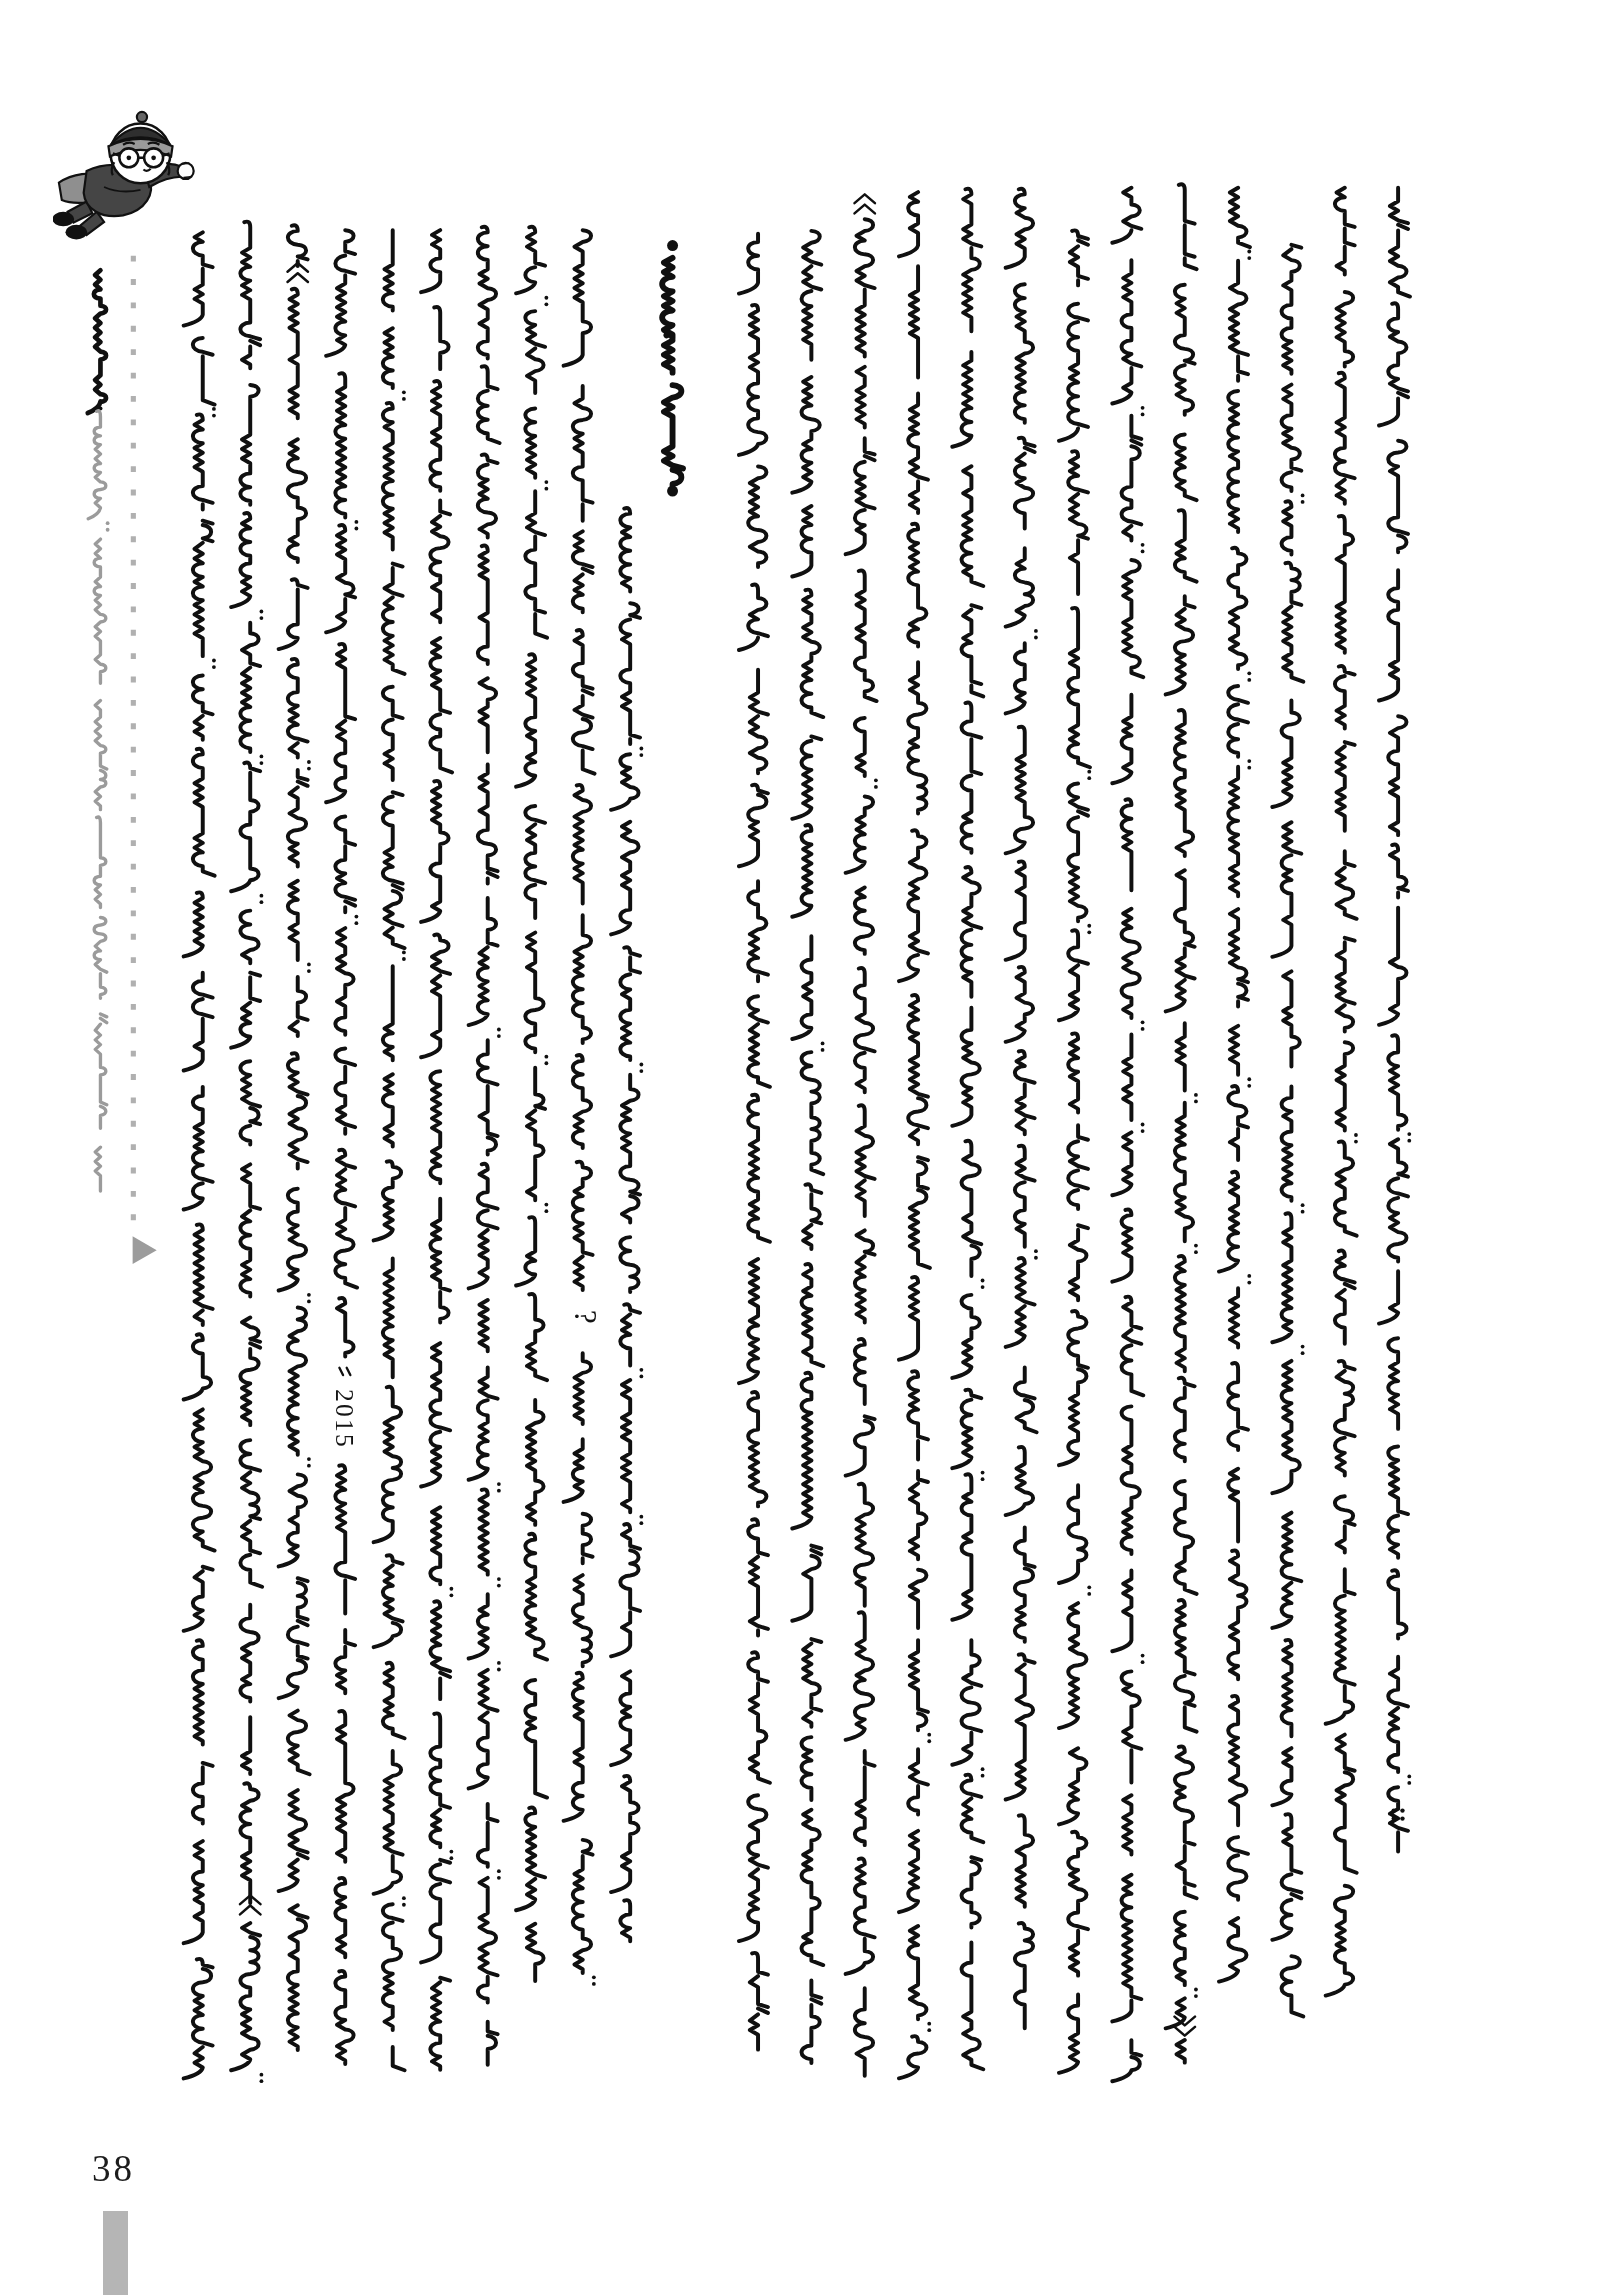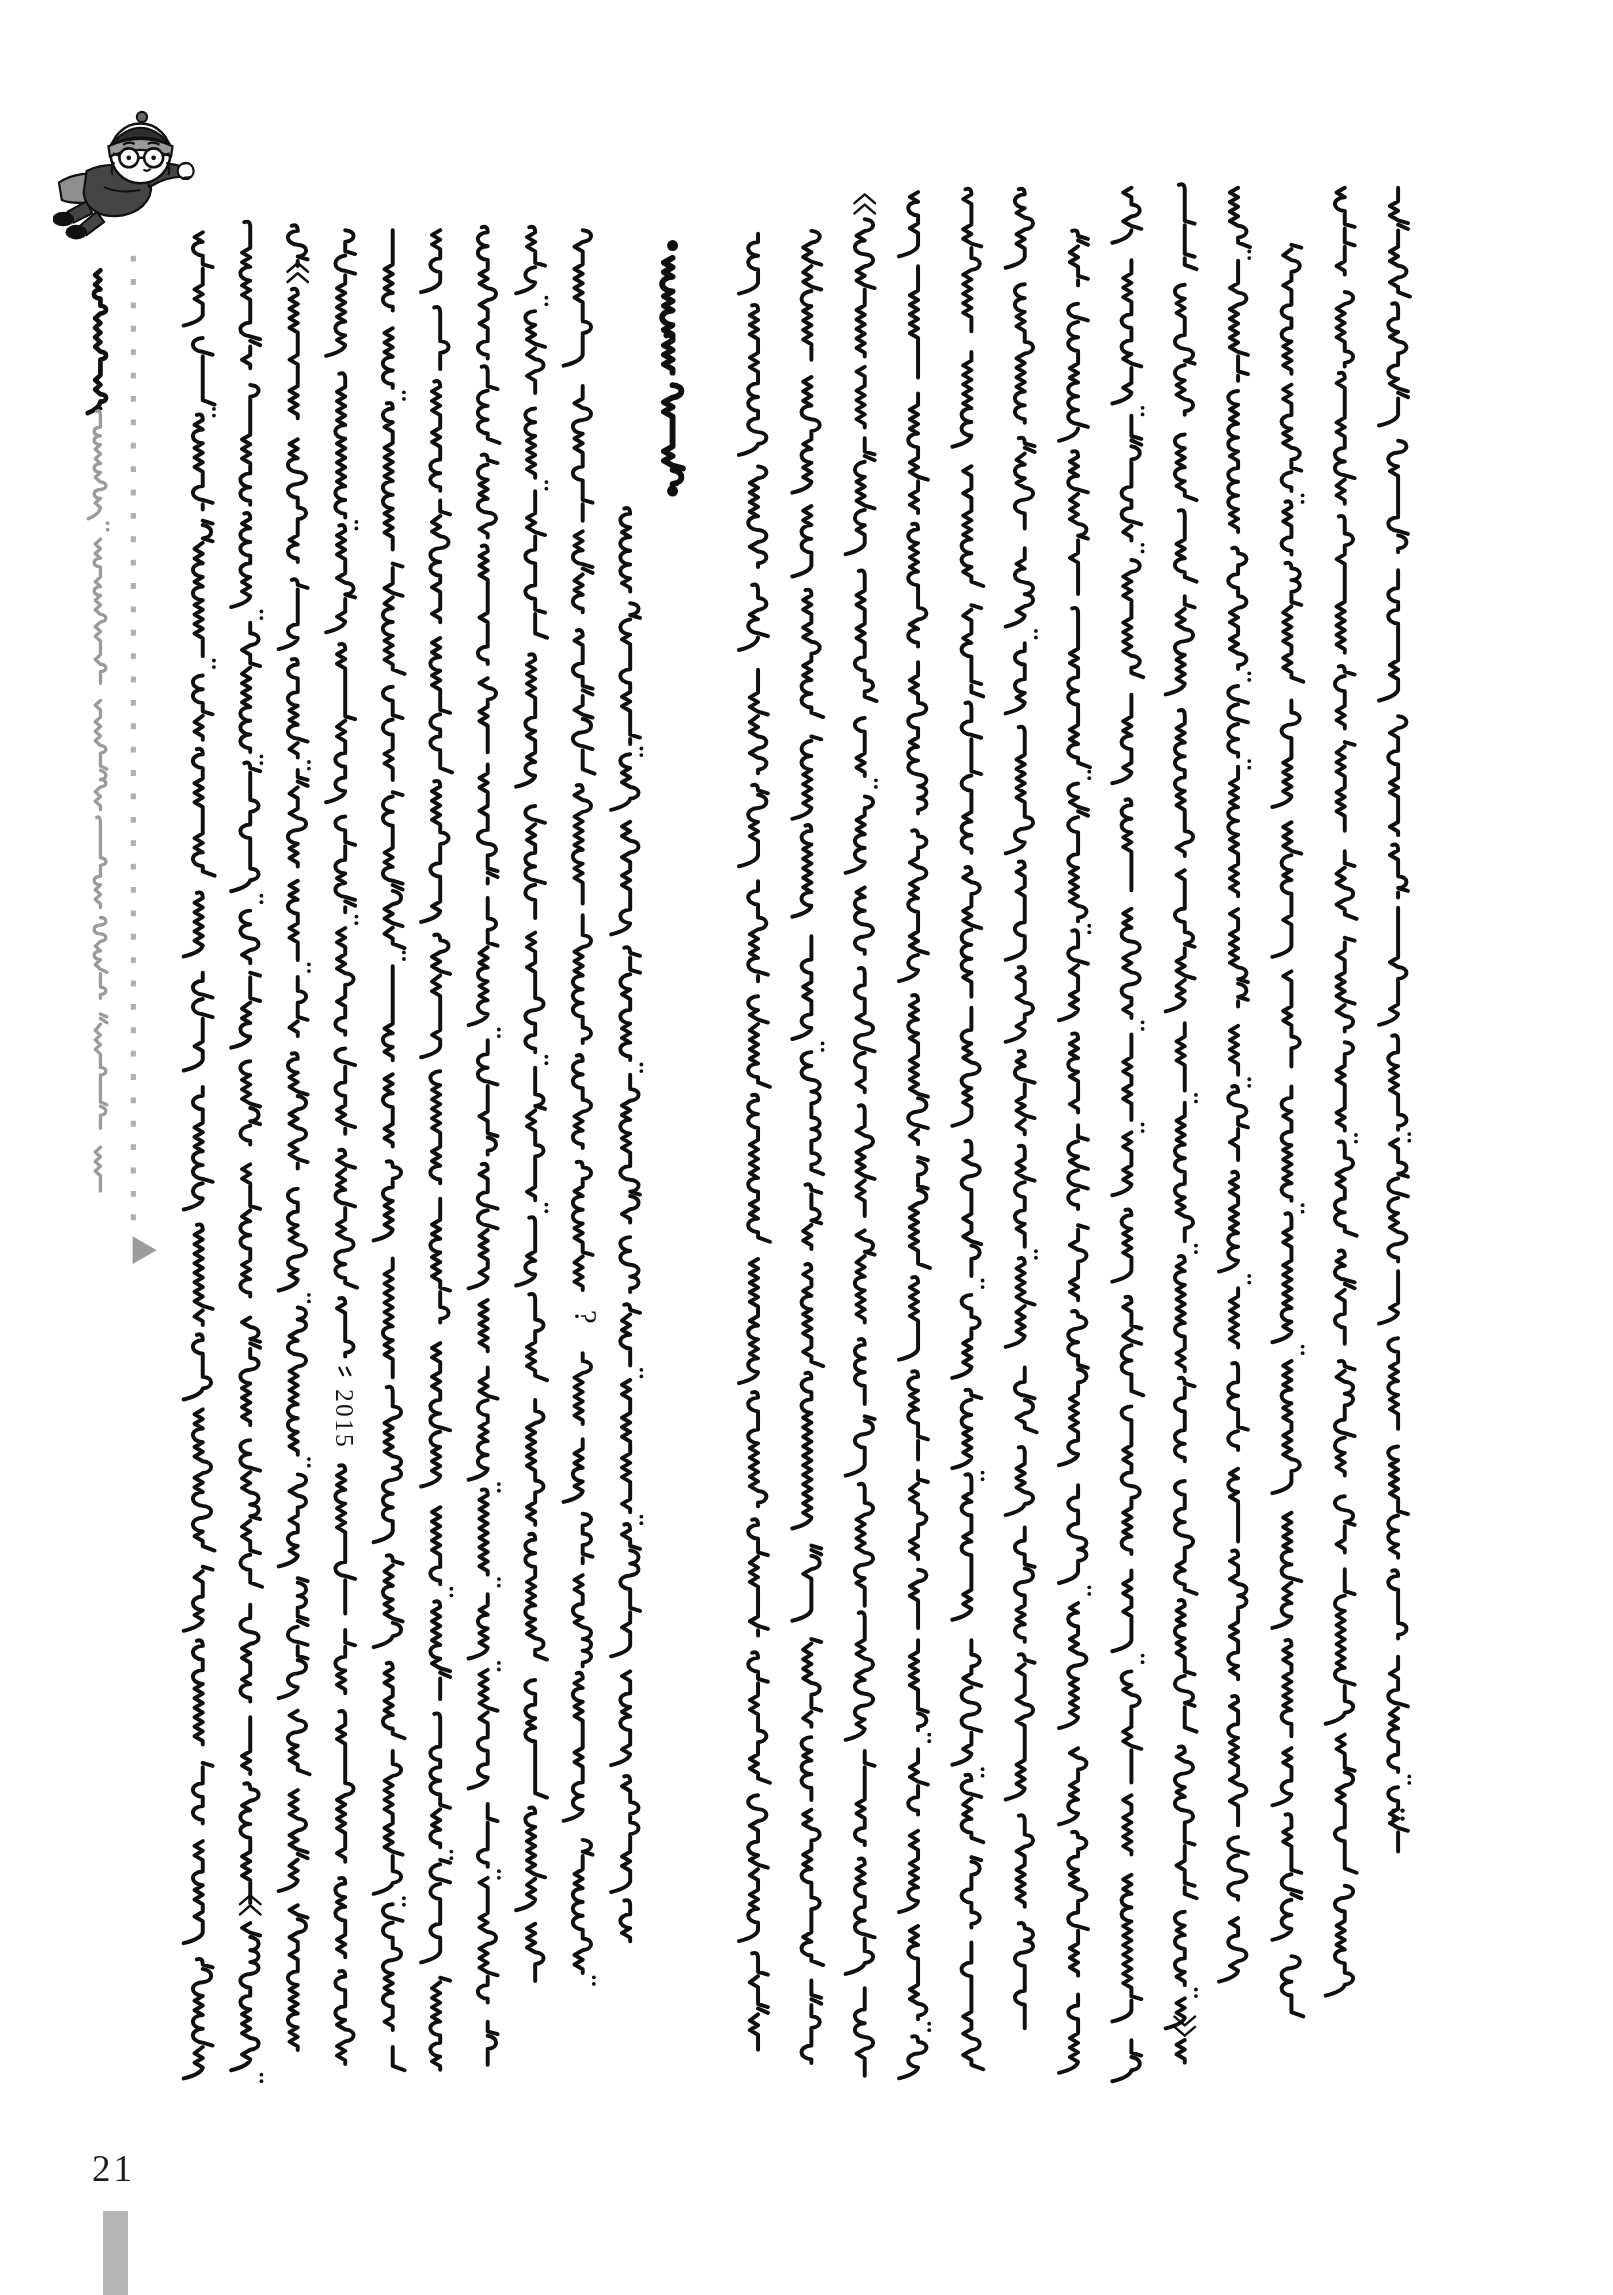--- a/index.html
+++ b/index.html
@@ -284,16 +284,16 @@
     <circle cx="138" cy="78" r="13" fill="#ffffff" stroke="#111" stroke-width="3.5"></circle>
     <path d="M 117 78 L 125 78 M 91 75 L 82 72 M 151 75 L 160 72" stroke="#111" stroke-width="3.5" fill="none"></path>
     <circle cx="104" cy="78" r="3.2" fill="#111"></circle>
     <circle cx="138" cy="78" r="3.2" fill="#111"></circle>
     <path d="M 124 94 Q 129 98 134 93" stroke="#111" stroke-width="3" fill="none"></path>
   </svg>
 
   <div class="v-token year-v" style="left: 329px; top: 1389px;">2015</div>
   <div class="v-token qmark-v" style="left: 567px; top: 1310px;">?</div>
 
-  <div class="pagenum">21</div>
+  <div class="pagenum">38</div>
   <div class="footer-bar" style="background: rgb(181, 181, 181);"></div>
 </div>
 
 
 </body></html>

